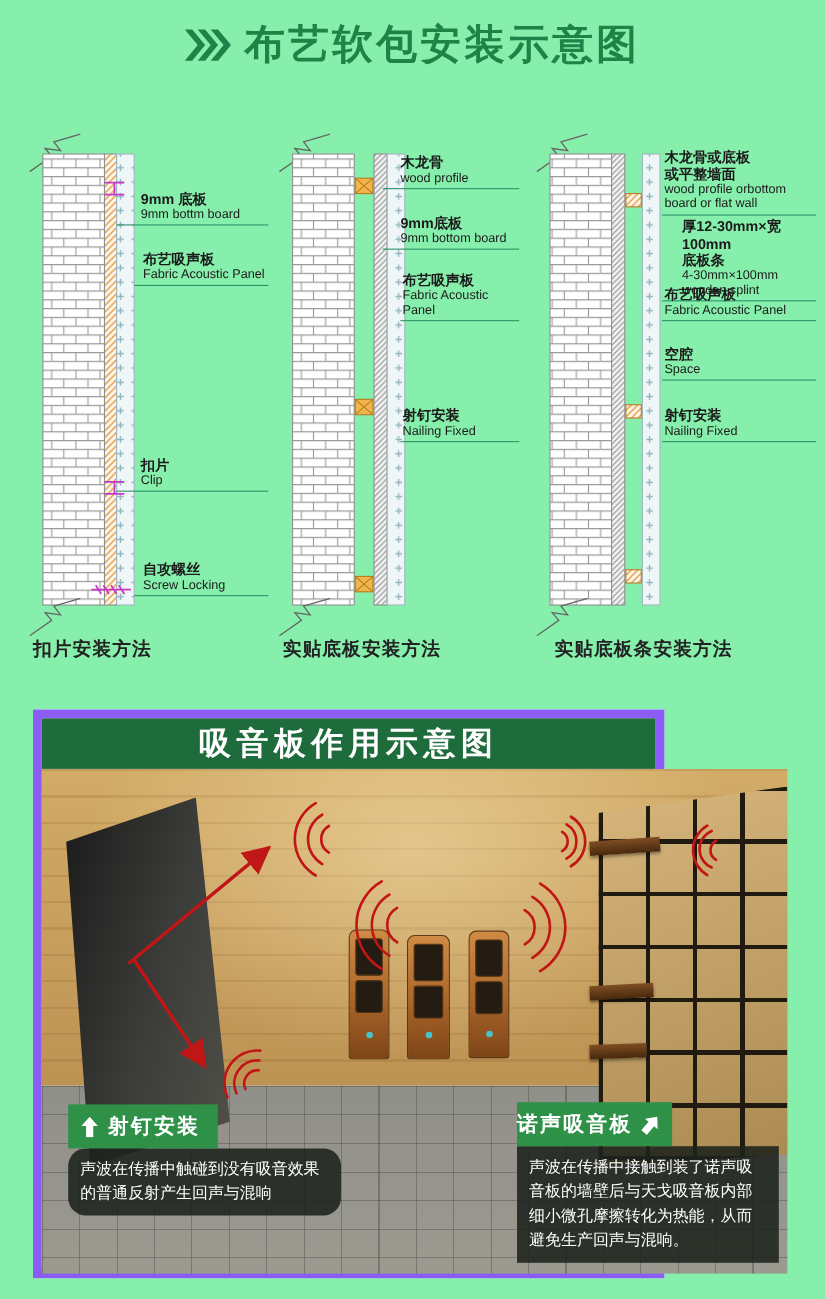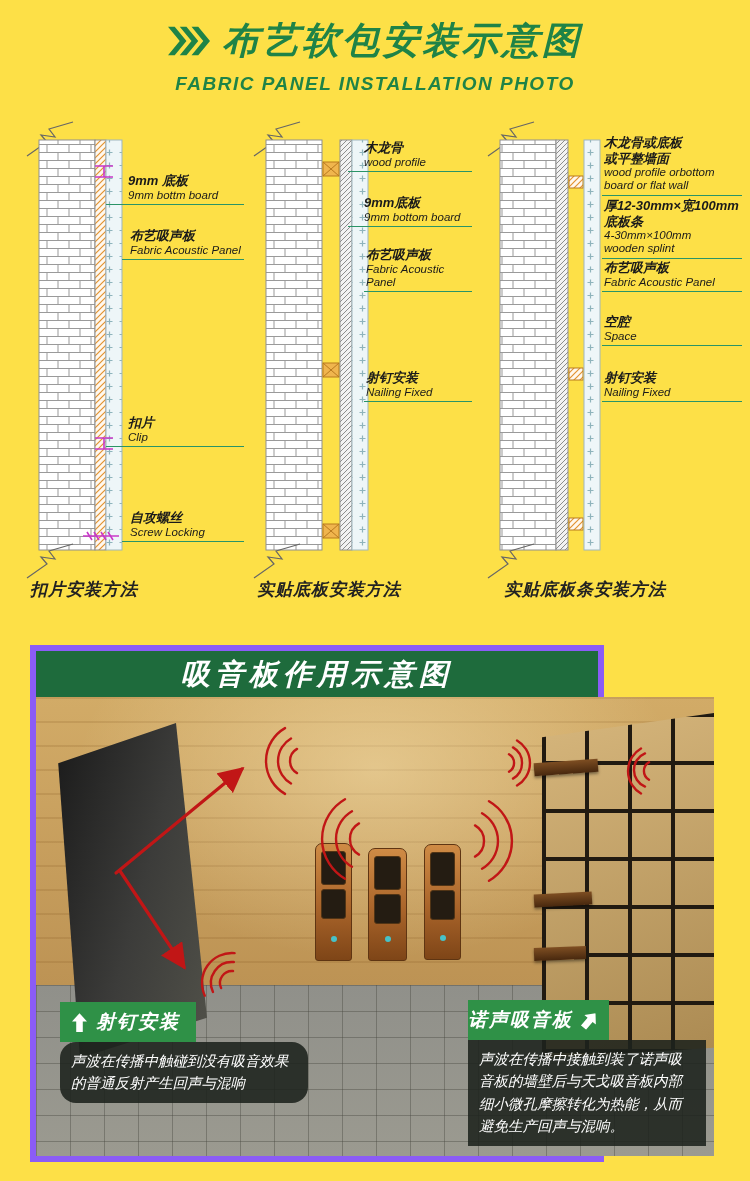--- a/index.html
+++ b/index.html
@@ -1,17 +1,17 @@
 <!DOCTYPE html>
 <html><head>
 <meta charset="utf-8">
 <style>
   html,body { margin:0; padding:0; background:#ffffff; }
   body { font-family:"Liberation Sans", sans-serif; }
-  .page { position:relative; width:750px; height:1181px; background:#fde047; overflow:hidden;font-style:italic; }
+  .page { position:relative; width:750px; height:1181px; background:#86efac; overflow:hidden; }
 
   
   .hdr { position:absolute; top:16px; left:0; right:0; text-align:center; color:#1f8347; }
   .hdr-row { display:flex; align-items:center; justify-content:center; gap:12px; }
   .hdr-row h1 { font-size:37px; margin:0; font-weight:bold; letter-spacing:3px; }
   .hdr-en { font-size:19px; font-weight:bold; letter-spacing:1.5px; margin-top:7px; }
   .chev { width:42px; height:32px; }
 
   
   .diag { position:absolute; top:120px; height:465px; }
@@ -32,21 +32,21 @@
 
   .lbl { position:absolute; border-bottom:1.5px solid #2a9467; padding-bottom:2px; box-sizing:border-box; }
   .lbl .cn { font-size:13px; font-weight:bold; color:#1a1a1a; line-height:1.2; white-space:pre-line; }
   .lbl .en { font-size:11.5px; color:#1a1a1a; line-height:1.15; white-space:pre-line; }
 
   .cap { position:absolute; top:578px; font-size:17px; font-weight:bold; color:#222; letter-spacing:1px; }
   .cap1 { left:30px;text-align:right; } .cap2 { left:257px; } .cap3 { left:504px; }
 
   
   .scene { position:absolute; left:30px; top:645px; width:574px; height:517px;
-           border:6px solid #8b5cf6; box-sizing:border-box; background:#fff; }
+           border:8px solid #8b5cf6; box-sizing:border-box; background:#fff; }
   .scene-title { height:46px; background:#1e6b3c; color:#fff; font-size:29px; font-weight:bold;
                  text-align:center; line-height:46px; letter-spacing:5px; }
   .scene-body { position:relative; width:678px; height:459px; overflow:hidden; }
 
   .wood-wall { position:absolute; left:0; top:0; width:678px; height:288px;
     background:
       radial-gradient(ellipse at 50% 25%, rgba(255,238,190,0.45), rgba(255,238,190,0) 62%),
       repeating-linear-gradient(180deg, rgba(130,85,30,0.18) 0 2px, rgba(0,0,0,0) 2px 24px),
       linear-gradient(180deg, #d2ab67, #bd9354); }
   .room-floor { position:absolute; left:0; top:288px; width:678px; height:171px;
@@ -126,21 +126,20 @@
 
   <header class="hdr">
     <div class="hdr-row">
       <svg class="chev" viewBox="0 0 50 34">
         <path d="M0 0h8l14 17L8 34H0l14-17z" fill="#1f8347"></path>
         <path d="M14 0h8l14 17L22 34h-8l14-17z" fill="#1f8347"></path>
         <path d="M28 0h8l14 17L36 34h-8l14-17z" fill="#1f8347"></path>
       </svg>
       <h1>布艺软包安装示意图</h1>
     </div>
-    <div class="hdr-en">FABRIC PANEL INSTALLATION PHOTO</div>
   </header>
 
   <div class="diag dg1">
     <svg class="draw" width="222" height="465" viewBox="0 0 222 465">
       <path class="brk" d="M2 36 L22 22 l-6 -7 l14 2 l-6 -8 L48 2"></path>
       <rect class="wall" x="14" y="20" width="56" height="410"></rect>
       <rect class="boardO" x="70" y="20" width="11" height="410"></rect>
       <rect class="panel" x="81" y="20" width="16" height="410"></rect>
       <path class="brk" d="M2 458 L22 444 l-6 -7 l14 2 l-6 -8 L48 424"></path>
       <g class="clip">
@@ -214,21 +213,21 @@
       </g>
       <rect class="panel" x="104" y="20" width="16" height="410"></rect>
       <path class="brk" d="M8 458 L28 444 l-6 -7 l14 2 l-6 -8 L54 424"></path>
     </svg>
     <div class="lbl" style="left:122px; top:15px; width:140px; padding-left:2px">
       <div class="cn">木龙骨或底板
 或平整墙面</div>
       <div class="en">wood profile orbottom
 board or flat wall</div>
     </div>
-    <div class="lbl" style="left:122px; top:78px; width:140px; padding-left:2px">
+    <div class="lbl" style="left:122px; top:78px; width:140px; padding-left:18px">
       <div class="cn">厚12-30mm×宽100mm
 底板条</div>
       <div class="en">4-30mm×100mm
 wooden splint</div>
     </div>
     <div class="lbl" style="left:122px; top:140px; width:140px; padding-left:2px">
       <div class="cn">布艺吸声板</div>
       <div class="en">Fabric Acoustic Panel</div>
     </div>
     <div class="lbl" style="left:122px; top:194px; width:140px; padding-left:2px">

